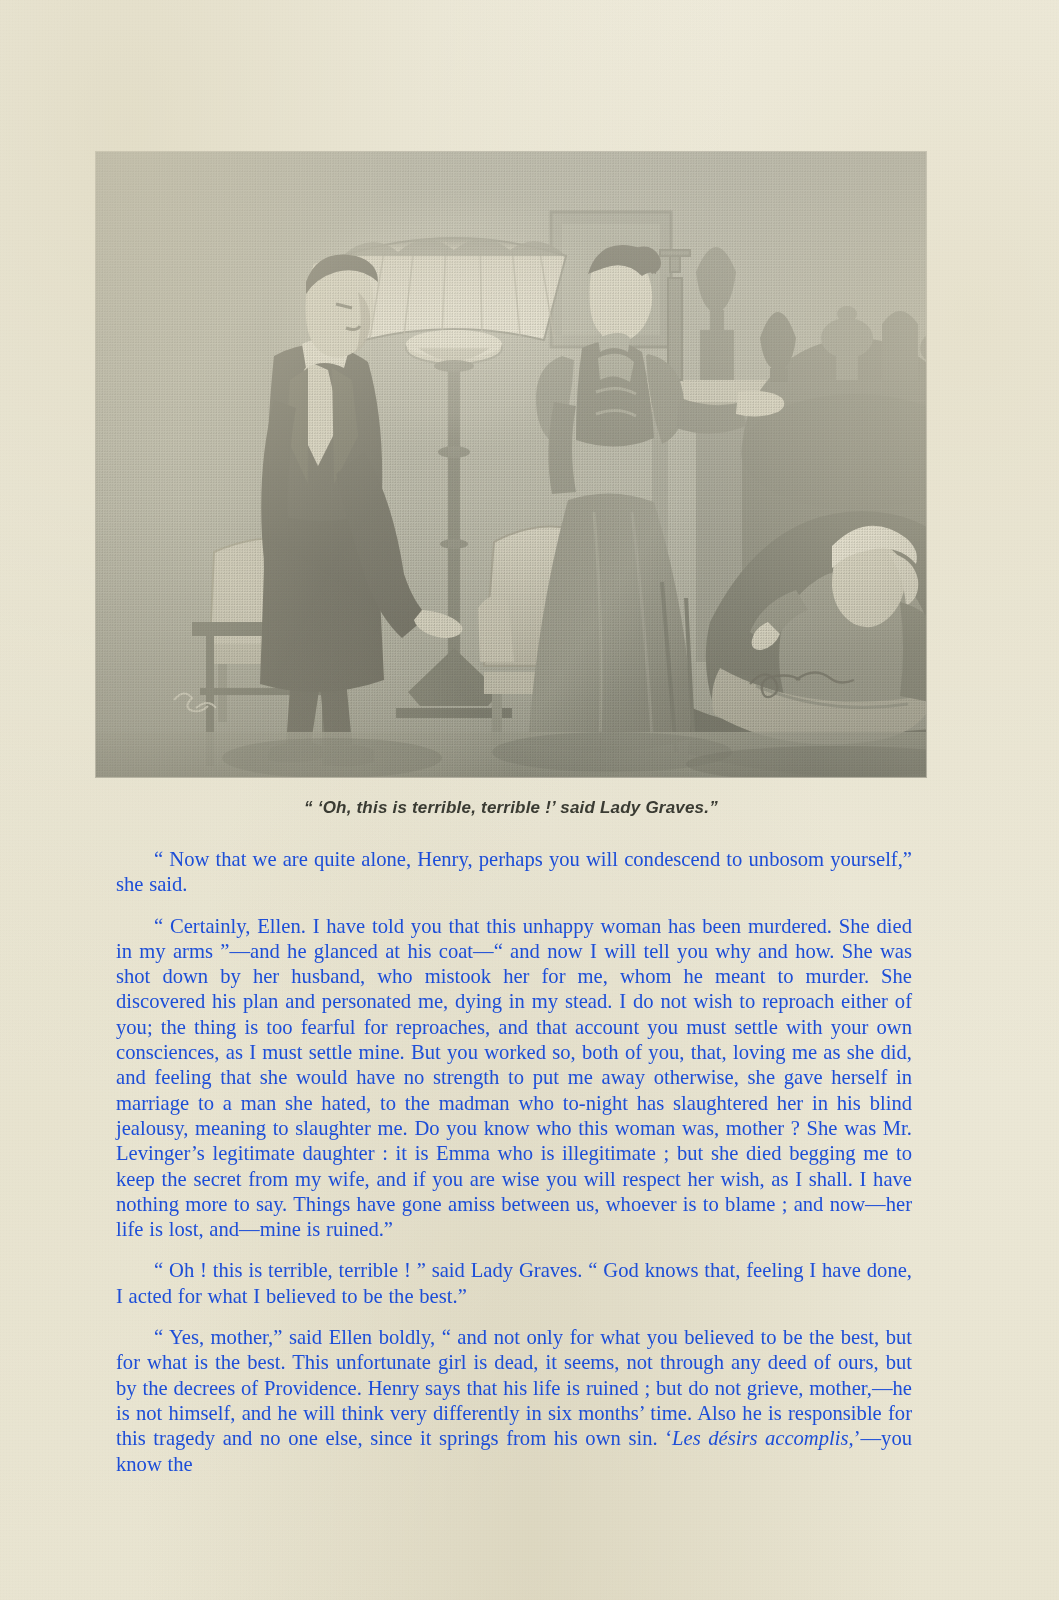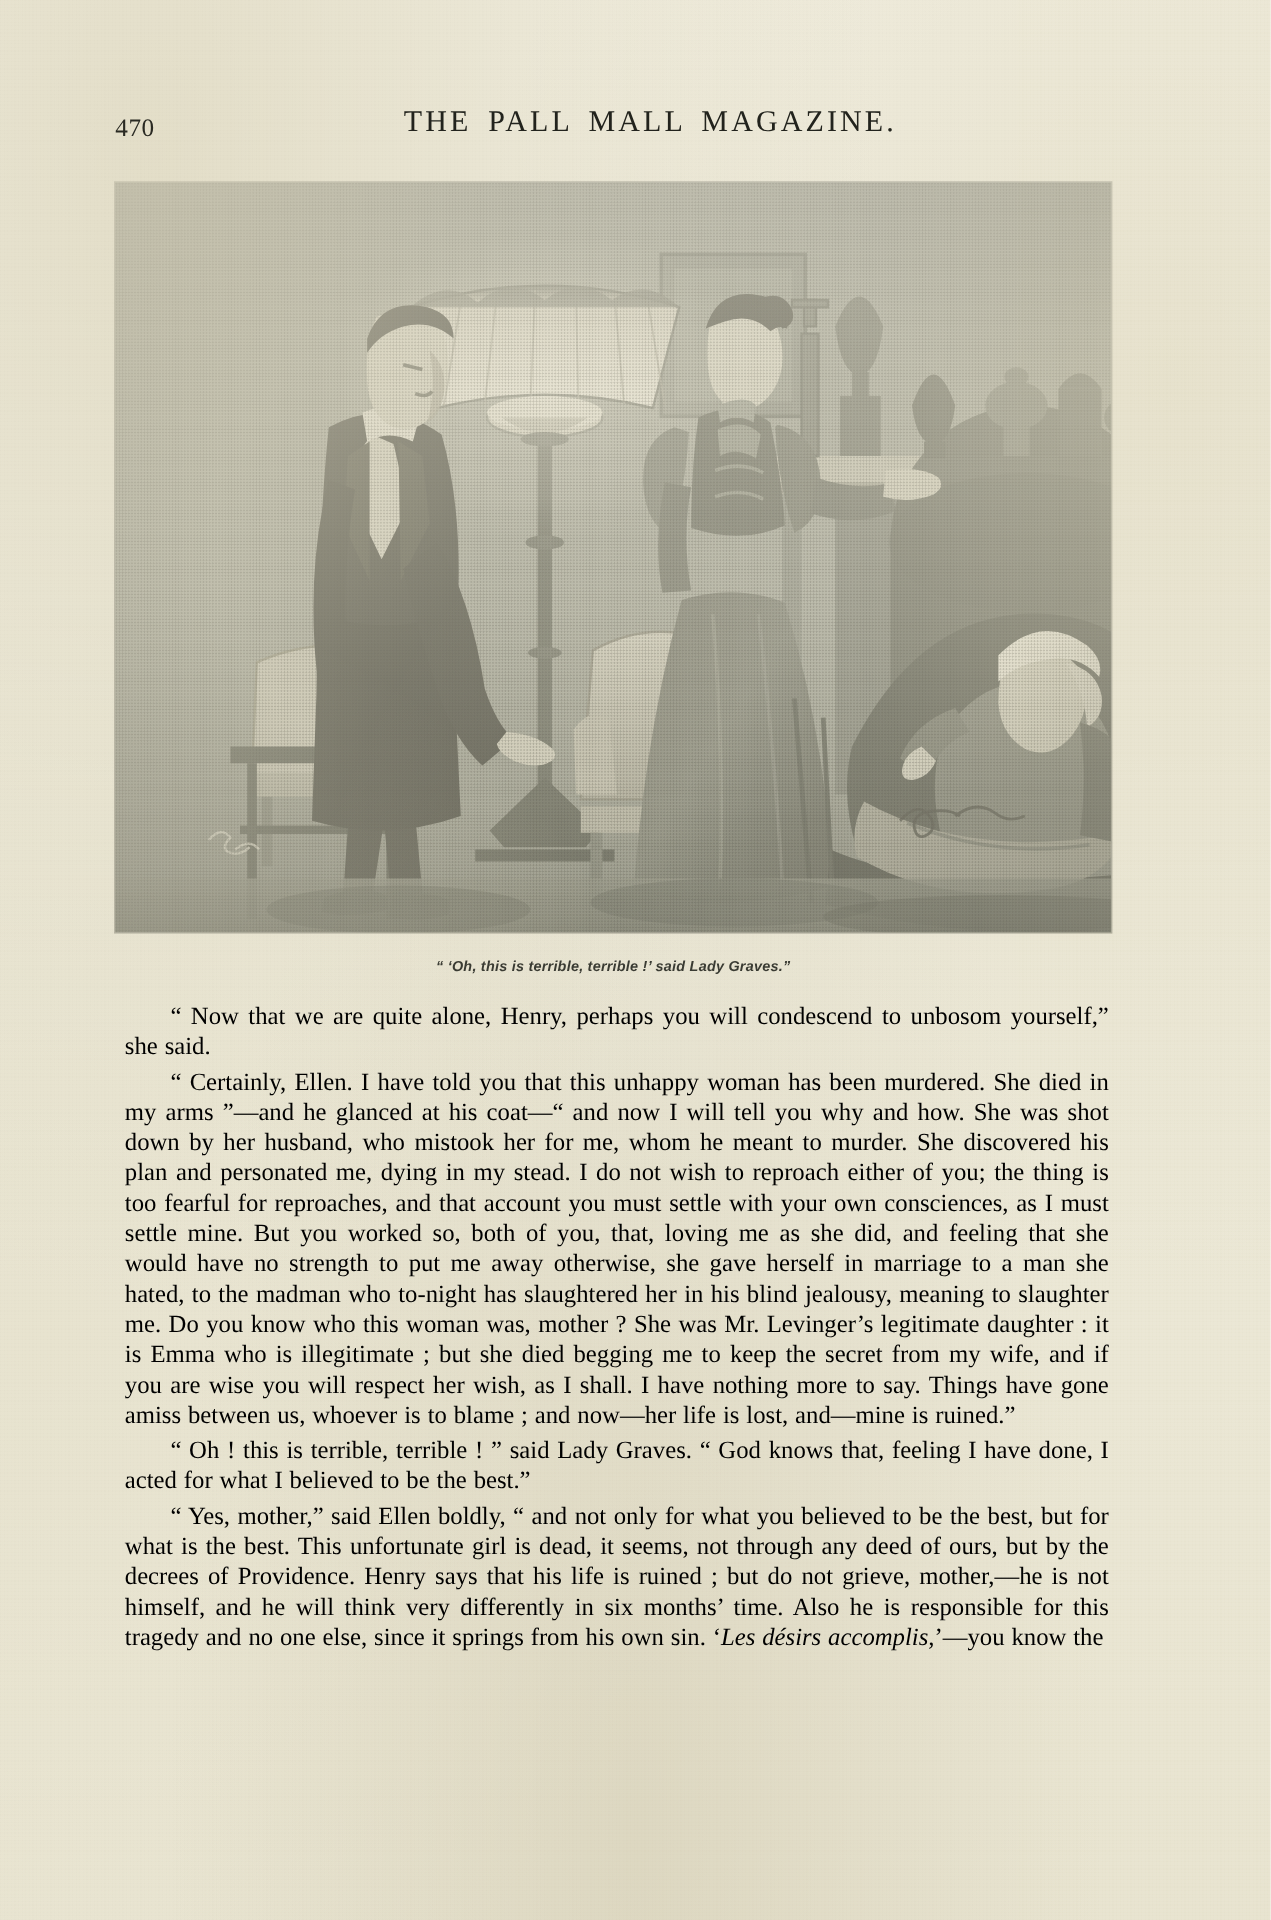--- a/index.html
+++ b/index.html
@@ -114,56 +114,52 @@
   
   .caption {
     position: absolute;
     left: 96px;
     top: 798px;
     width: 830px;
     text-align: center;
     font-family: "Liberation Sans", "DejaVu Sans", sans-serif;
     font-style: italic;
     font-weight: bold;
-    font-size: 12px;
+    font-size: 17px;
     letter-spacing: 0.2px;
     color: #3a3b33;
     z-index: 8;
   }
 
   
   .body-text {
     position: absolute;
     left: 100px;
     top: 831px;
     width: 828px;
     z-index: 8;
   }
   .para {
-    margin: 4px;
+    margin: 16px;
     text-indent: 38px;
     text-align: justify;
     font-size: 20.6px;
     line-height: 25.3px;
-    color: #000000;
+    color: #1d4ed8;
     word-spacing: 0.6px;
     -webkit-font-smoothing: none;
   }
   .para.p-first { text-indent: 38px; }
   .para em { }
 </style>
 </head>
 <body>
 
 <div class="page">
 
-  <div class="running-head">
-    <div class="folio">470</div>
-    <div class="head-title">THE PALL MALL MAGAZINE.</div>
-  </div>
 
   <div class="plate">
     <div class="plate-inner"></div>
 
     <svg viewBox="0 0 830 625" preserveAspectRatio="none">
       <defs>
         <linearGradient id="wallG" x1="0" y1="0" x2="0" y2="1">
           <stop offset="0%" stop-color="#8f9288"></stop>
           <stop offset="55%" stop-color="#989b90"></stop>
           <stop offset="100%" stop-color="#7b7f75"></stop>

